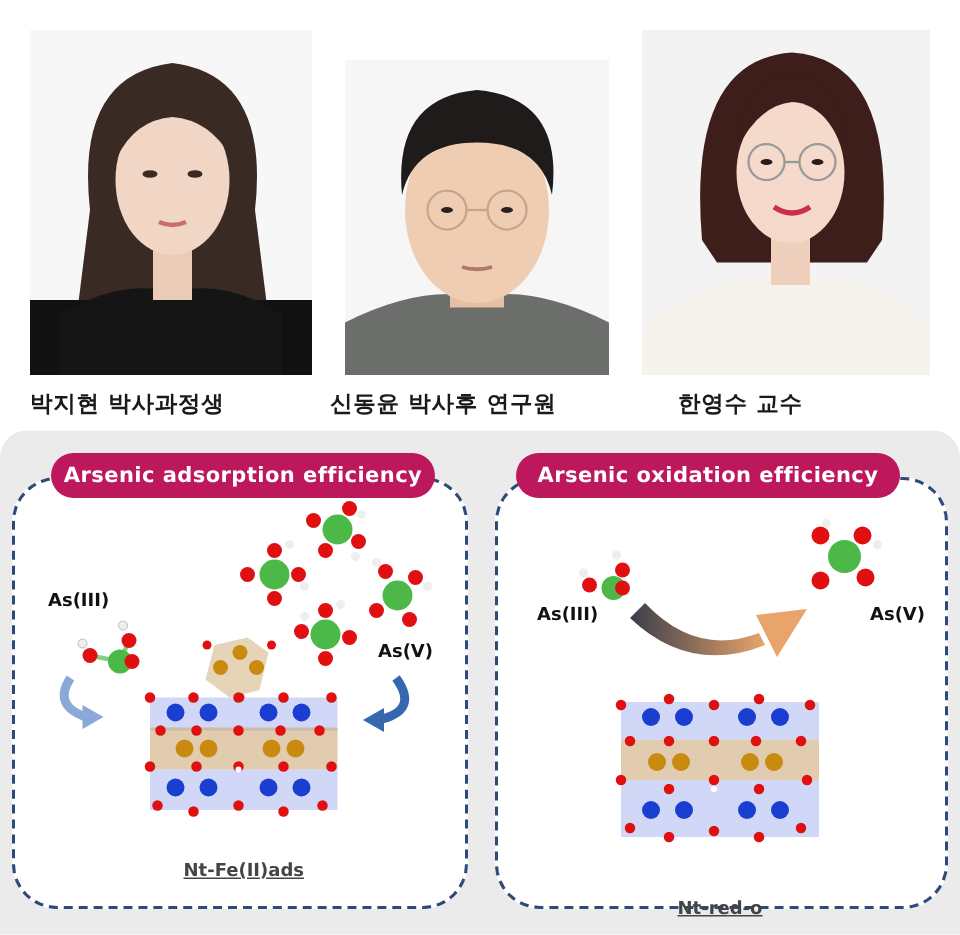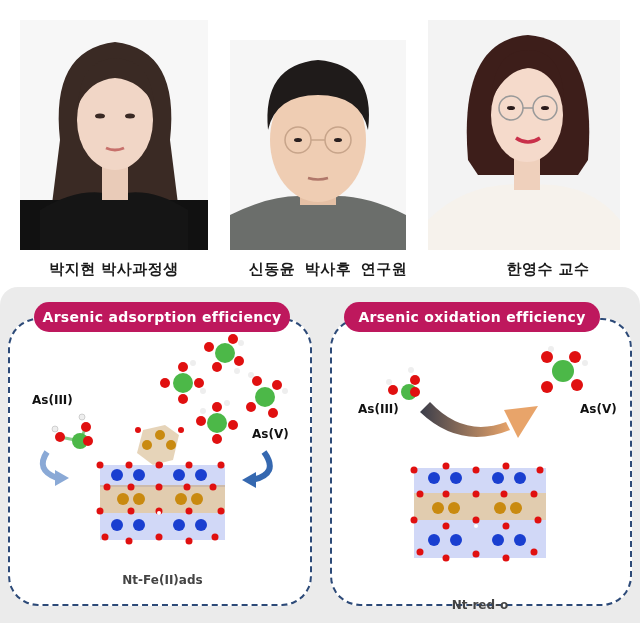--- a/index.html
+++ b/index.html
@@ -5,37 +5,37 @@
   * { box-sizing: border-box; margin: 0; padding: 0; }
   html, body { width: 640px; height: 623px; background: #ffffff; overflow: hidden; }
   body { position: relative; font-family: "DejaVu Sans", sans-serif; }
 
   .portrait { position: absolute; top: 20px; height: 230px; overflow: hidden; }
   .p1 { left: 20px; width: 188px; background: #f7f7f7; }
   .p2 { left: 230px; width: 176px; top: 40px; height: 210px; background: #f6f6f6; }
   .p3 { left: 428px; width: 192px; background: #f3f3f3; }
   .portrait svg { width: 100%; height: 100%; display: block; }
 
-  .name { position: absolute; top: 260px; font-size: 15px; font-weight: bold; color: #1a1a1a; text-align: center; letter-spacing: 0.5px; }
+  .name { position: absolute; top: 260px; font-size: 15px; font-weight: bold; color: #1a1a1a; letter-spacing: 0.5px; }
   .n1 { left: 20px; width: 188px; }
-  .n2 { left: 240px; width: 176px; font-family: Liberation Mono, monospace; }
+  .n2 { left: 220px; width: 176px; }
   .n3 { left: 452px; width: 192px; }
 
   .bottom { position: absolute; left: 0; top: 287px; width: 640px; height: 336px; background: #ebebeb; border-radius: 18px 18px 0 0; }
 
   .panel { position: absolute; top: 318px; height: 288px; border: 2.5px dashed #2d4a78; border-radius: 30px; background: #ffffff; }
   .panel-left { left: 8px; width: 304px; }
   .panel-right { left: 330px; width: 302px; }
 
   .panel-title { position: absolute; top: 302px; height: 30px; background: #be185d; color: #ffffff; border-radius: 15px; font-size: 14px; font-weight: bold; display: flex; align-items: center; justify-content: center; letter-spacing: 0.3px; }
   .t1 { left: 34px; width: 256px; }
   .t2 { left: 344px; width: 256px; }
 
   .label { position: absolute; font-size: 12px; font-weight: bold; color: #111; }
-  .caption { position: absolute; font-size: 12px; font-weight: bold; color: #444; text-align: center; }
+  .caption { position: absolute; font-size: 12px; font-weight: bold; color: #444; text-align: center; text-decoration: underline; }
 
   .art { position: absolute; }
   .art svg { width: 100%; height: 100%; display: block; overflow: visible; }
 </style>
 </head>
 <body>
 
 <div class="portrait p1">
   <svg viewBox="0 0 188 230">
     <rect width="188" height="230" fill="#f7f7f7"></rect>

